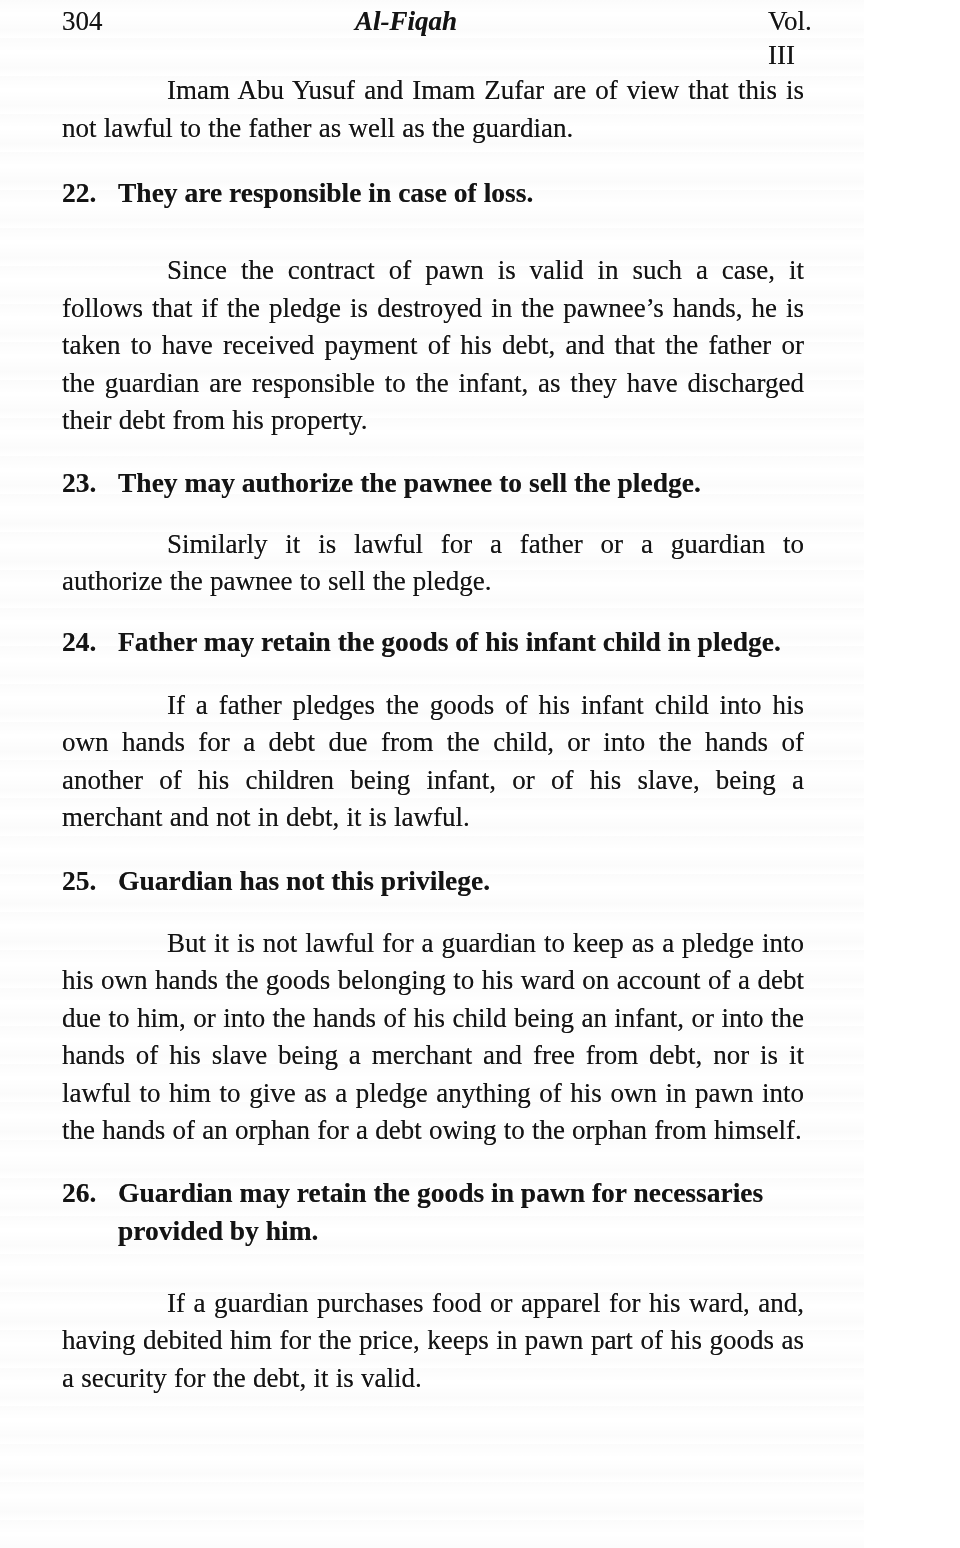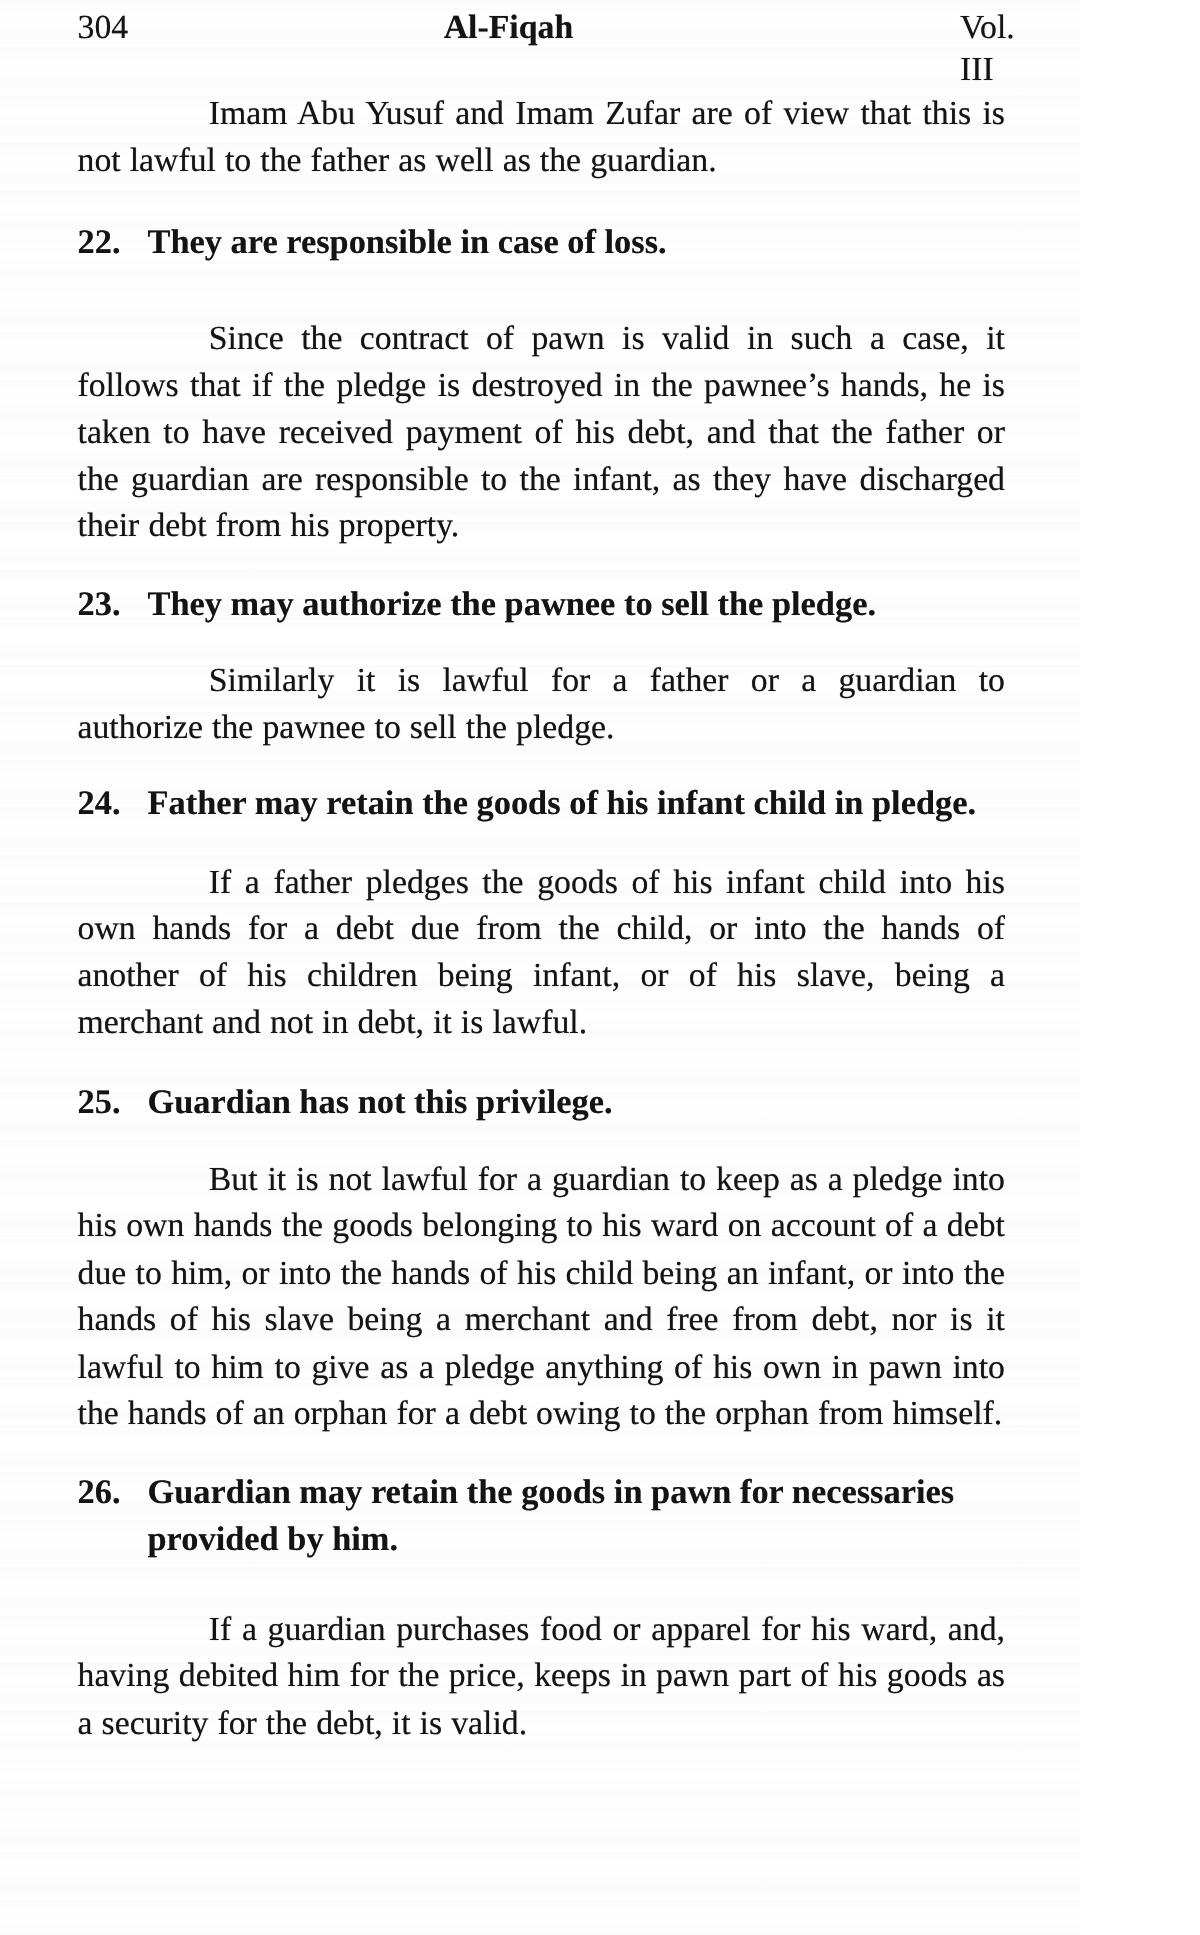--- a/index.html
+++ b/index.html
@@ -33,21 +33,21 @@
     );
   }
   .running-header {
     position: relative;
     height: 36px;
     font-size: 27px;
     line-height: 34px;
     text-shadow: 0 0 0.6px rgba(20,20,20,0.55);
   }
   .page-number { position: absolute; left: 0; top: 0; }
-  .book-title  { position: absolute; left: 293px; top: 0; font-weight: 700; }
+  .book-title  { position: absolute; left: 293px; top: 0; font-weight: 700; font-style: italic; }
   .volume      { position: absolute; left: 678px; top: 0; margin-left: 28px; }
 
   .body-para {
     margin: 0;
     font-size: 27px;
     line-height: 37.5px;
     text-align: justify;
     text-indent: 105px;
     word-spacing: 0.5px;
     text-shadow: 0 0 0.6px rgba(20,20,20,0.6);

